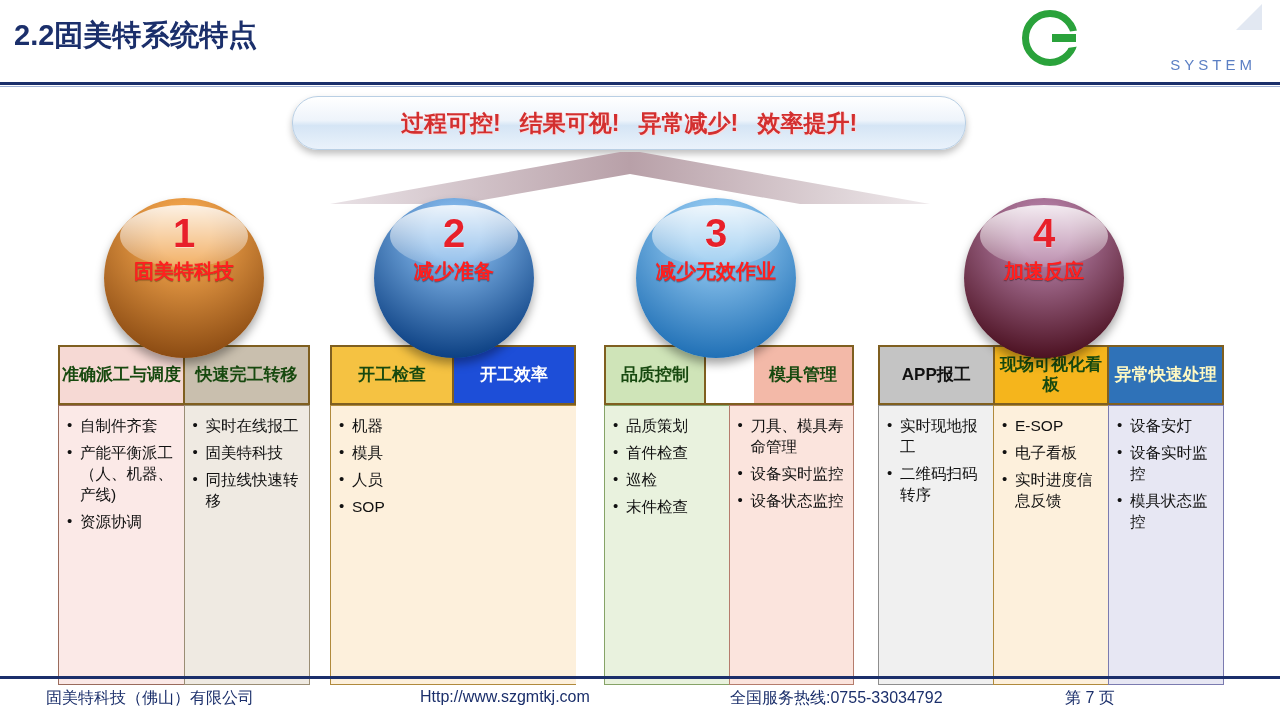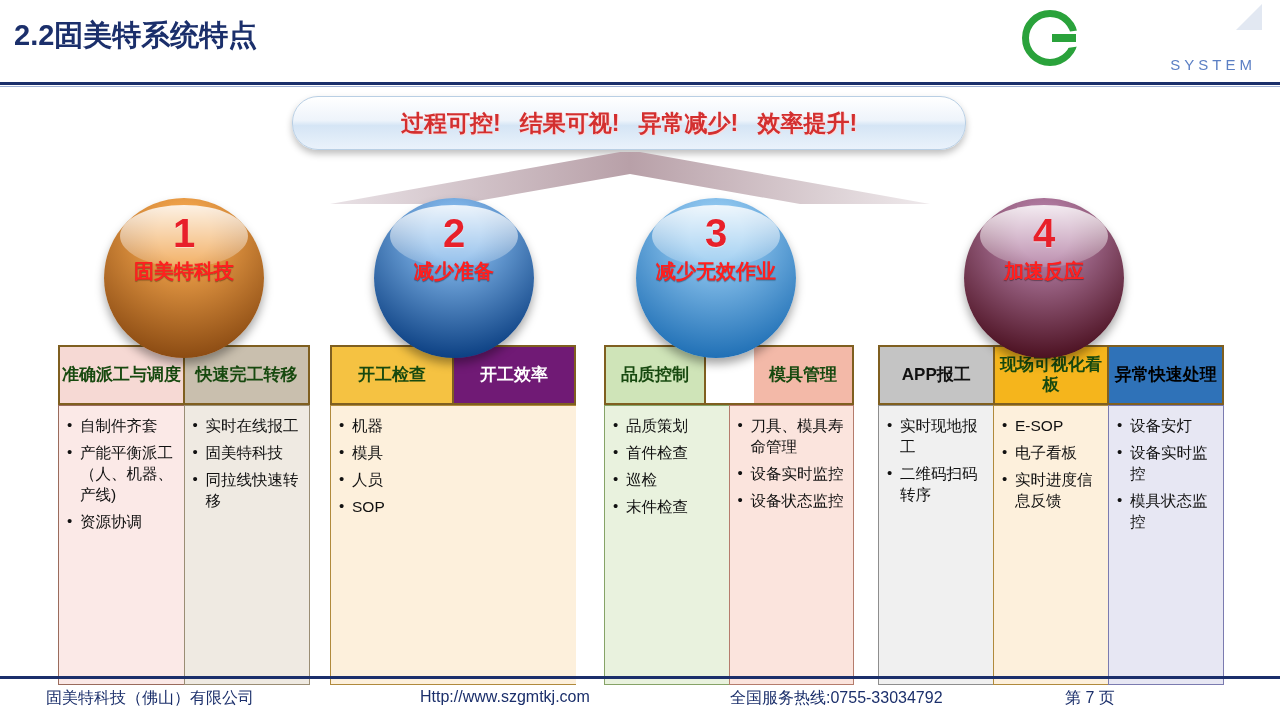--- a/index.html
+++ b/index.html
@@ -198,21 +198,21 @@
           <li>实时在线报工</li>
           <li>固美特科技</li>
           <li>同拉线快速转移</li>
         </ul>
       </div>
     </div>
   </div>
 <div class="column" id="col2" style="left:330px;width:246px;">
     <div class="col-head">
       <div class="head-cell" style="background: rgb(245, 194, 66); color: rgb(23, 73, 15); border-right: 2px solid rgb(127, 95, 32);">开工检查</div>
-      <div class="head-cell" style="background: #701a75; color: rgb(255, 255, 255); border-right: none;">开工效率</div>
+      <div class="head-cell" style="background: #1d4ed8; color: rgb(255, 255, 255); border-right: none;">开工效率</div>
     </div>
     <div class="col-body">
       <div class="body-cell" style="background: rgb(253, 240, 220); border-top: 1px solid rgb(176, 138, 60); border-right: none; border-bottom: 1px solid rgb(176, 138, 60); border-left: 1px solid rgb(176, 138, 60); border-image: initial;">
         <ul>
           <li>机器</li>
           <li>模具</li>
           <li>人员</li>
           <li>SOP</li>
         </ul>
       </div>
@@ -238,21 +238,21 @@
           <li>设备实时监控</li>
           <li>设备状态监控</li>
         </ul>
       </div>
     </div>
   </div>
 <div class="column" id="col4" style="left:878px;width:346px;">
     <div class="col-head">
       <div class="head-cell" style="background: rgb(196, 196, 196); color: rgb(17, 17, 17); border-right: 2px solid rgb(127, 95, 32);">APP报工</div>
       <div class="head-cell" style="background: rgb(245, 181, 28); color: rgb(23, 73, 15); border-right: 2px solid rgb(127, 95, 32);">现场可视化看板</div>
-      <div class="head-cell" style="background: rgb(47, 114, 184); color: #000000; border-right: none;">异常快速处理</div>
+      <div class="head-cell" style="background: rgb(47, 114, 184); color: #fef9c3; border-right: none;">异常快速处理</div>
     </div>
     <div class="col-body">
       <div class="body-cell" style="background: rgb(240, 240, 240); border-top: 1px solid rgb(142, 142, 142); border-right: none; border-bottom: 1px solid rgb(142, 142, 142); border-left: 1px solid rgb(142, 142, 142); border-image: initial;">
         <ul>
           <li>实时现地报工</li>
           <li>二维码扫码转序</li>
         </ul>
       </div>
       <div class="body-cell" style="background: rgb(253, 240, 220); border-top: 1px solid rgb(176, 138, 60); border-right: none; border-bottom: 1px solid rgb(176, 138, 60); border-left: 1px solid rgb(176, 138, 60); border-image: initial;">
         <ul>

